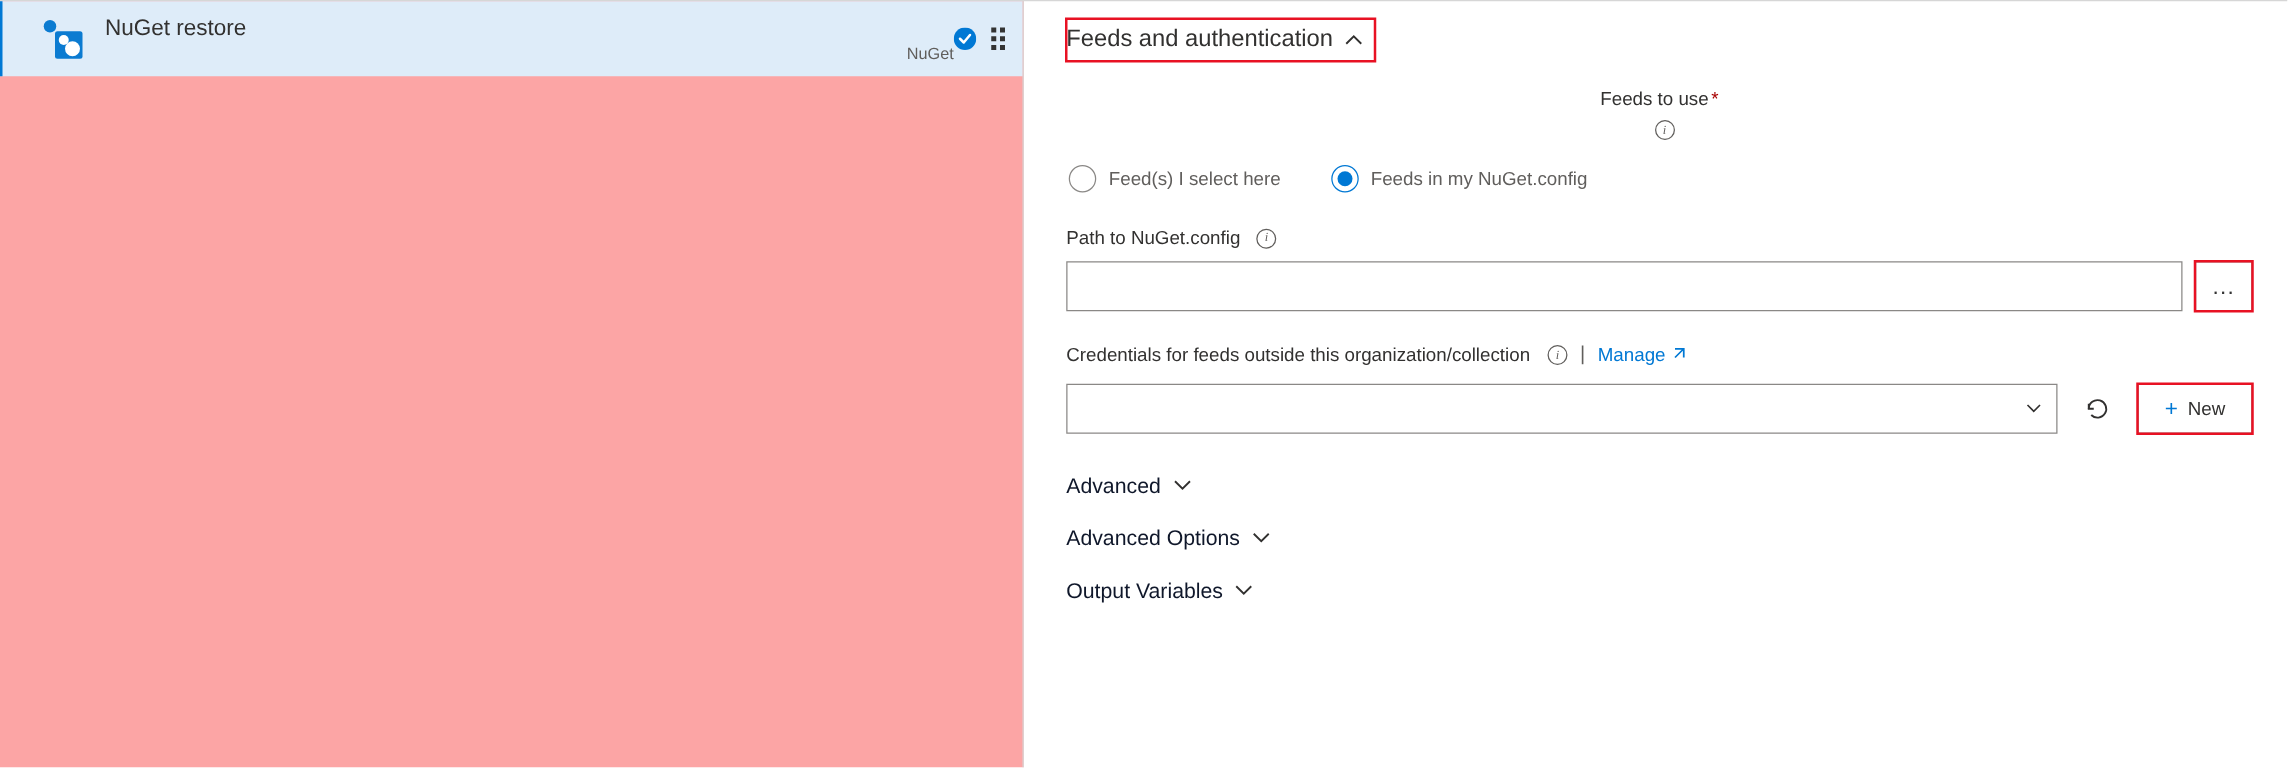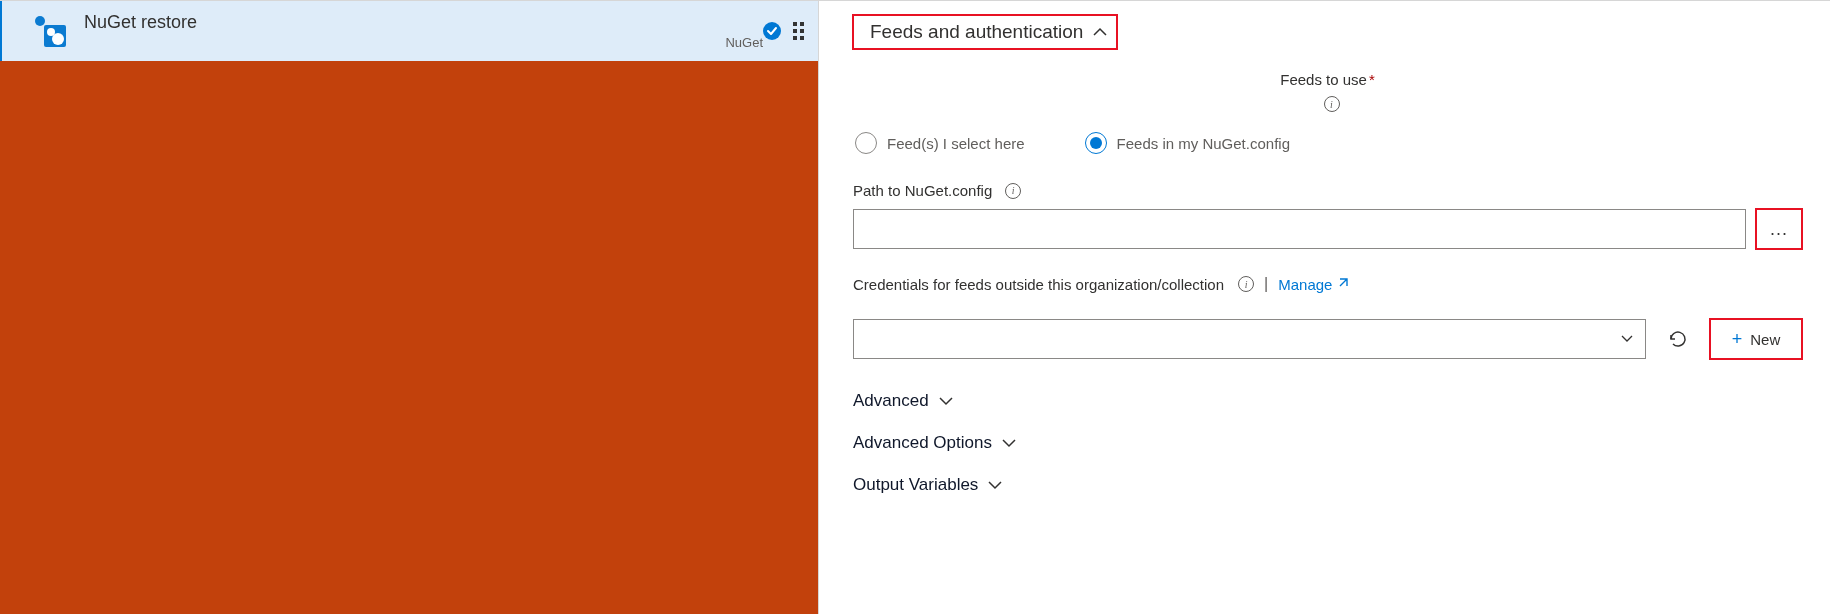--- a/index.html
+++ b/index.html
@@ -10,21 +10,21 @@
     }
     body {
       display: flex;
       width: 1830px;
       height: 614px;
       background: #fff;
       color: #323130;
     }
     .left-panel {
       width: 819px;
-      background: #c2410c;
+      background: #fca5a5;
       border-top: 1px solid #d6d6d6;
       border-right: 1px solid #d6d6d6;
     }
     .task-item {
       display: flex;
       align-items: center;
       background: #deecf9;
       border-left: 2px solid #0078d4;
       padding: 10px 14px 10px 28px;
       cursor: pointer;
@@ -75,21 +75,21 @@
     }
     .right-panel {
       flex: 1;
       padding: 14px 28px 0 34px;
       border-top: 1px solid #d6d6d6;
       position: relative;
     }
     .section-title-wrap {
       display: inline-flex;
       align-items: center;
-      padding: 6px 10px 6px 17px;
+      padding: 6px 10px 6px 0;
       cursor: pointer;
       margin-bottom: 22px;
     }
     .section-title {
       font-size: 19px;
       color: #323130;
       margin-right: 10px;
     }
     .chev {
       font-size: 14px;
@@ -121,21 +121,21 @@
       font-size: 10px;
       color: #605e5c;
       font-style: italic;
       font-family: Georgia, serif;
       cursor: pointer;
       margin-left: 8px;
     }
     .radio-row {
       display: flex;
       align-items: center;
-      gap: 60px;
+      gap: 40px;
       margin-bottom: 28px;
       padding-left: 2px;
     }
     .radio-opt {
       display: flex;
       align-items: center;
       gap: 10px;
       cursor: pointer;
     }
     .radio-outer {
@@ -190,21 +190,21 @@
       justify-content: center;
       cursor: pointer;
       font-size: 18px;
       letter-spacing: 1px;
       color: #333;
     }
     .cred-label-row {
       display: flex;
       align-items: center;
       gap: 6px;
-      margin-bottom: 26px;
+      margin-bottom: 14px;
     }
     .divider-bar {
       color: #605e5c;
       margin: 0 4px;
     }
     .manage-link {
       color: #0078d4;
       font-size: 15px;
       display: inline-flex;
       align-items: center;

